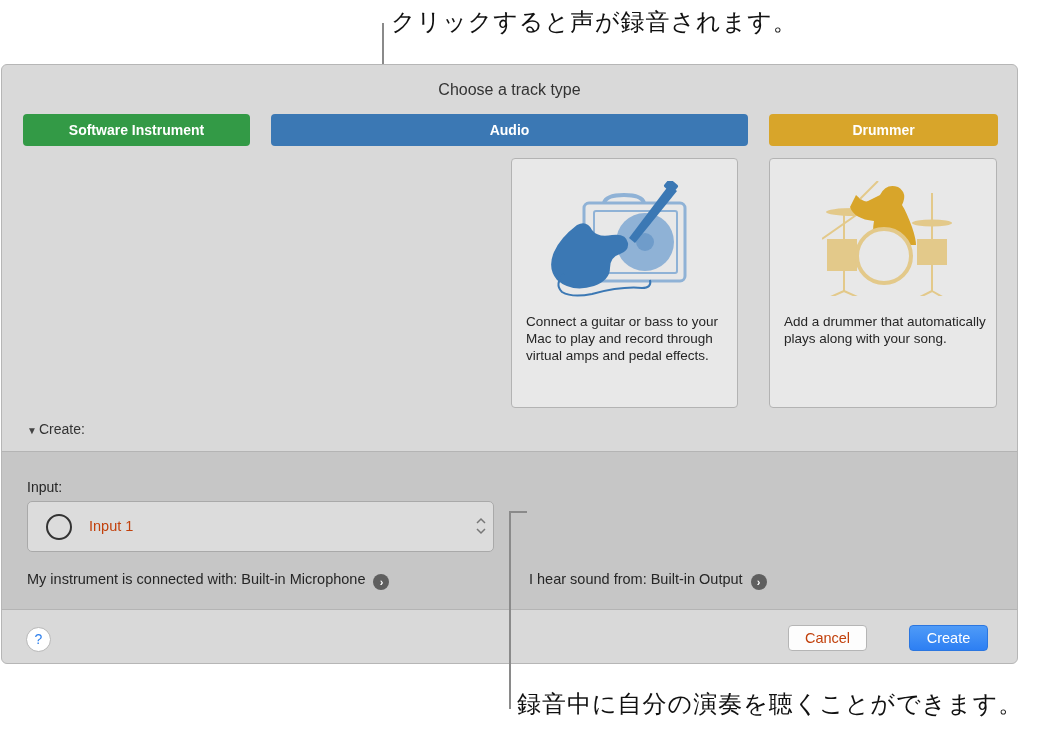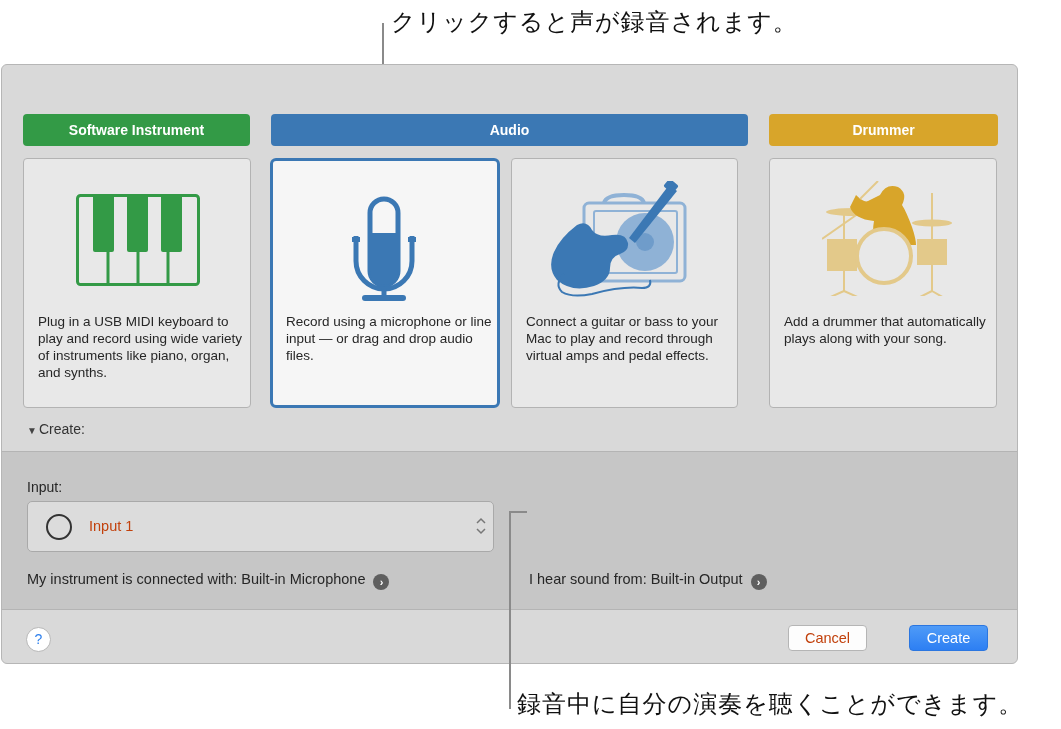--- a/index.html
+++ b/index.html
@@ -42,50 +42,27 @@
   .btn.cancel { left: 786px; width: 79px; background: #fdfdfd; border: 1px solid #b5b5b5; color: #c2410c; }
   .btn.create { left: 907px; width: 79px; background: linear-gradient(#4f9bf7, #2d7ff3); color: #fff; border: 1px solid #2b76e0; }
 </style>
 </head>
 <body>
 
 <div class="callout-text" style="left:391px; top:6px;">クリックすると声が録音されます。</div>
 <div class="callout-line" style="left:382px; top:23px; width:2px; height:134px;"></div>
 
 <div class="dialog">
+  <div class="dialog-title">Choose a track type</div>
 
   <div class="type-tab" style="left:269px; width:477px; background:#3b78b4;">Audio</div>
   <div class="type-tab" style="left:21px; width:227px; background:#339a46;">Software Instrument</div>
   <div class="type-tab" style="left:767px; width:229px; background:#d8a52a;">Drummer</div>
 
-  <div class="card" style="left:21px; width:228px;">
-    <svg width="124" height="92" viewBox="0 0 124 92" style="left:52px; top:35px;">
-      <rect x="1.5" y="1.5" width="121" height="89" rx="3" fill="#e8e8e8" stroke="#339a46" stroke-width="3"></rect>
-      <line x1="32" y1="56" x2="32" y2="90" stroke="#339a46" stroke-width="3"></line>
-      <line x1="62" y1="56" x2="62" y2="90" stroke="#339a46" stroke-width="3"></line>
-      <line x1="92" y1="56" x2="92" y2="90" stroke="#339a46" stroke-width="3"></line>
-      <rect x="17" y="1" width="21" height="57" rx="2" fill="#339a46"></rect>
-      <rect x="51" y="1" width="21" height="57" rx="2" fill="#339a46"></rect>
-      <rect x="85" y="1" width="21" height="57" rx="2" fill="#339a46"></rect>
-    </svg>
-    <div class="desc">Plug in a USB MIDI keyboard to play and record using wide variety of instruments like piano, organ, and synths.</div>
-  </div>
 
-  <div class="card selected" style="left:268px; width:230px;">
-    <svg width="70" height="110" viewBox="0 0 70 110" style="left:76px; top:30px;">
-      <path d="M21 22 a14 14 0 0 1 28 0 V80 a14 14 0 0 1 -28 0 Z" fill="#f6f6f6" stroke="#3b78b4" stroke-width="5"></path>
-      <path d="M21 42 H49 V80 a14 14 0 0 1 -28 0 Z" fill="#3b78b4"></path>
-      <path d="M7 45 V70 a28 28 0 0 0 56 0 V45" fill="none" stroke="#3b78b4" stroke-width="5"></path>
-      <rect x="3" y="46" width="8" height="5" fill="#3b78b4"></rect>
-      <rect x="59" y="46" width="8" height="5" fill="#3b78b4"></rect>
-      <rect x="32.5" y="97" width="5" height="13" fill="#3b78b4"></rect>
-      <rect x="13" y="104" width="44" height="6" rx="3" fill="#3b78b4"></rect>
-    </svg>
-    <div class="desc">Record using a microphone or line input — or drag and drop audio files.</div>
-  </div>
 
   <div class="card" style="left:509px; width:227px;">
     <svg width="140" height="120" viewBox="0 0 140 120" style="left:37px; top:22px;">
       <path d="M55 22 q2 -8 20 -8 q18 0 20 8" fill="none" stroke="#8fb2d6" stroke-width="4"></path>
       <rect x="35" y="22" width="101" height="78" rx="5" fill="none" stroke="#8fb2d6" stroke-width="3"></rect>
       <rect x="45" y="30" width="83" height="62" rx="2" fill="none" stroke="#8fb2d6" stroke-width="2"></rect>
       <circle cx="96" cy="61" r="29" fill="#8fb2d6"></circle>
       <circle cx="96" cy="61" r="9" fill="#6f9cca"></circle>
       <path d="M120 4 l8 6 -42 52 -6 -5 Z" fill="#3b78b4"></path>
       <rect x="116" y="0" width="12" height="10" rx="2" fill="#3b78b4" transform="rotate(40 122 5)"></rect>

